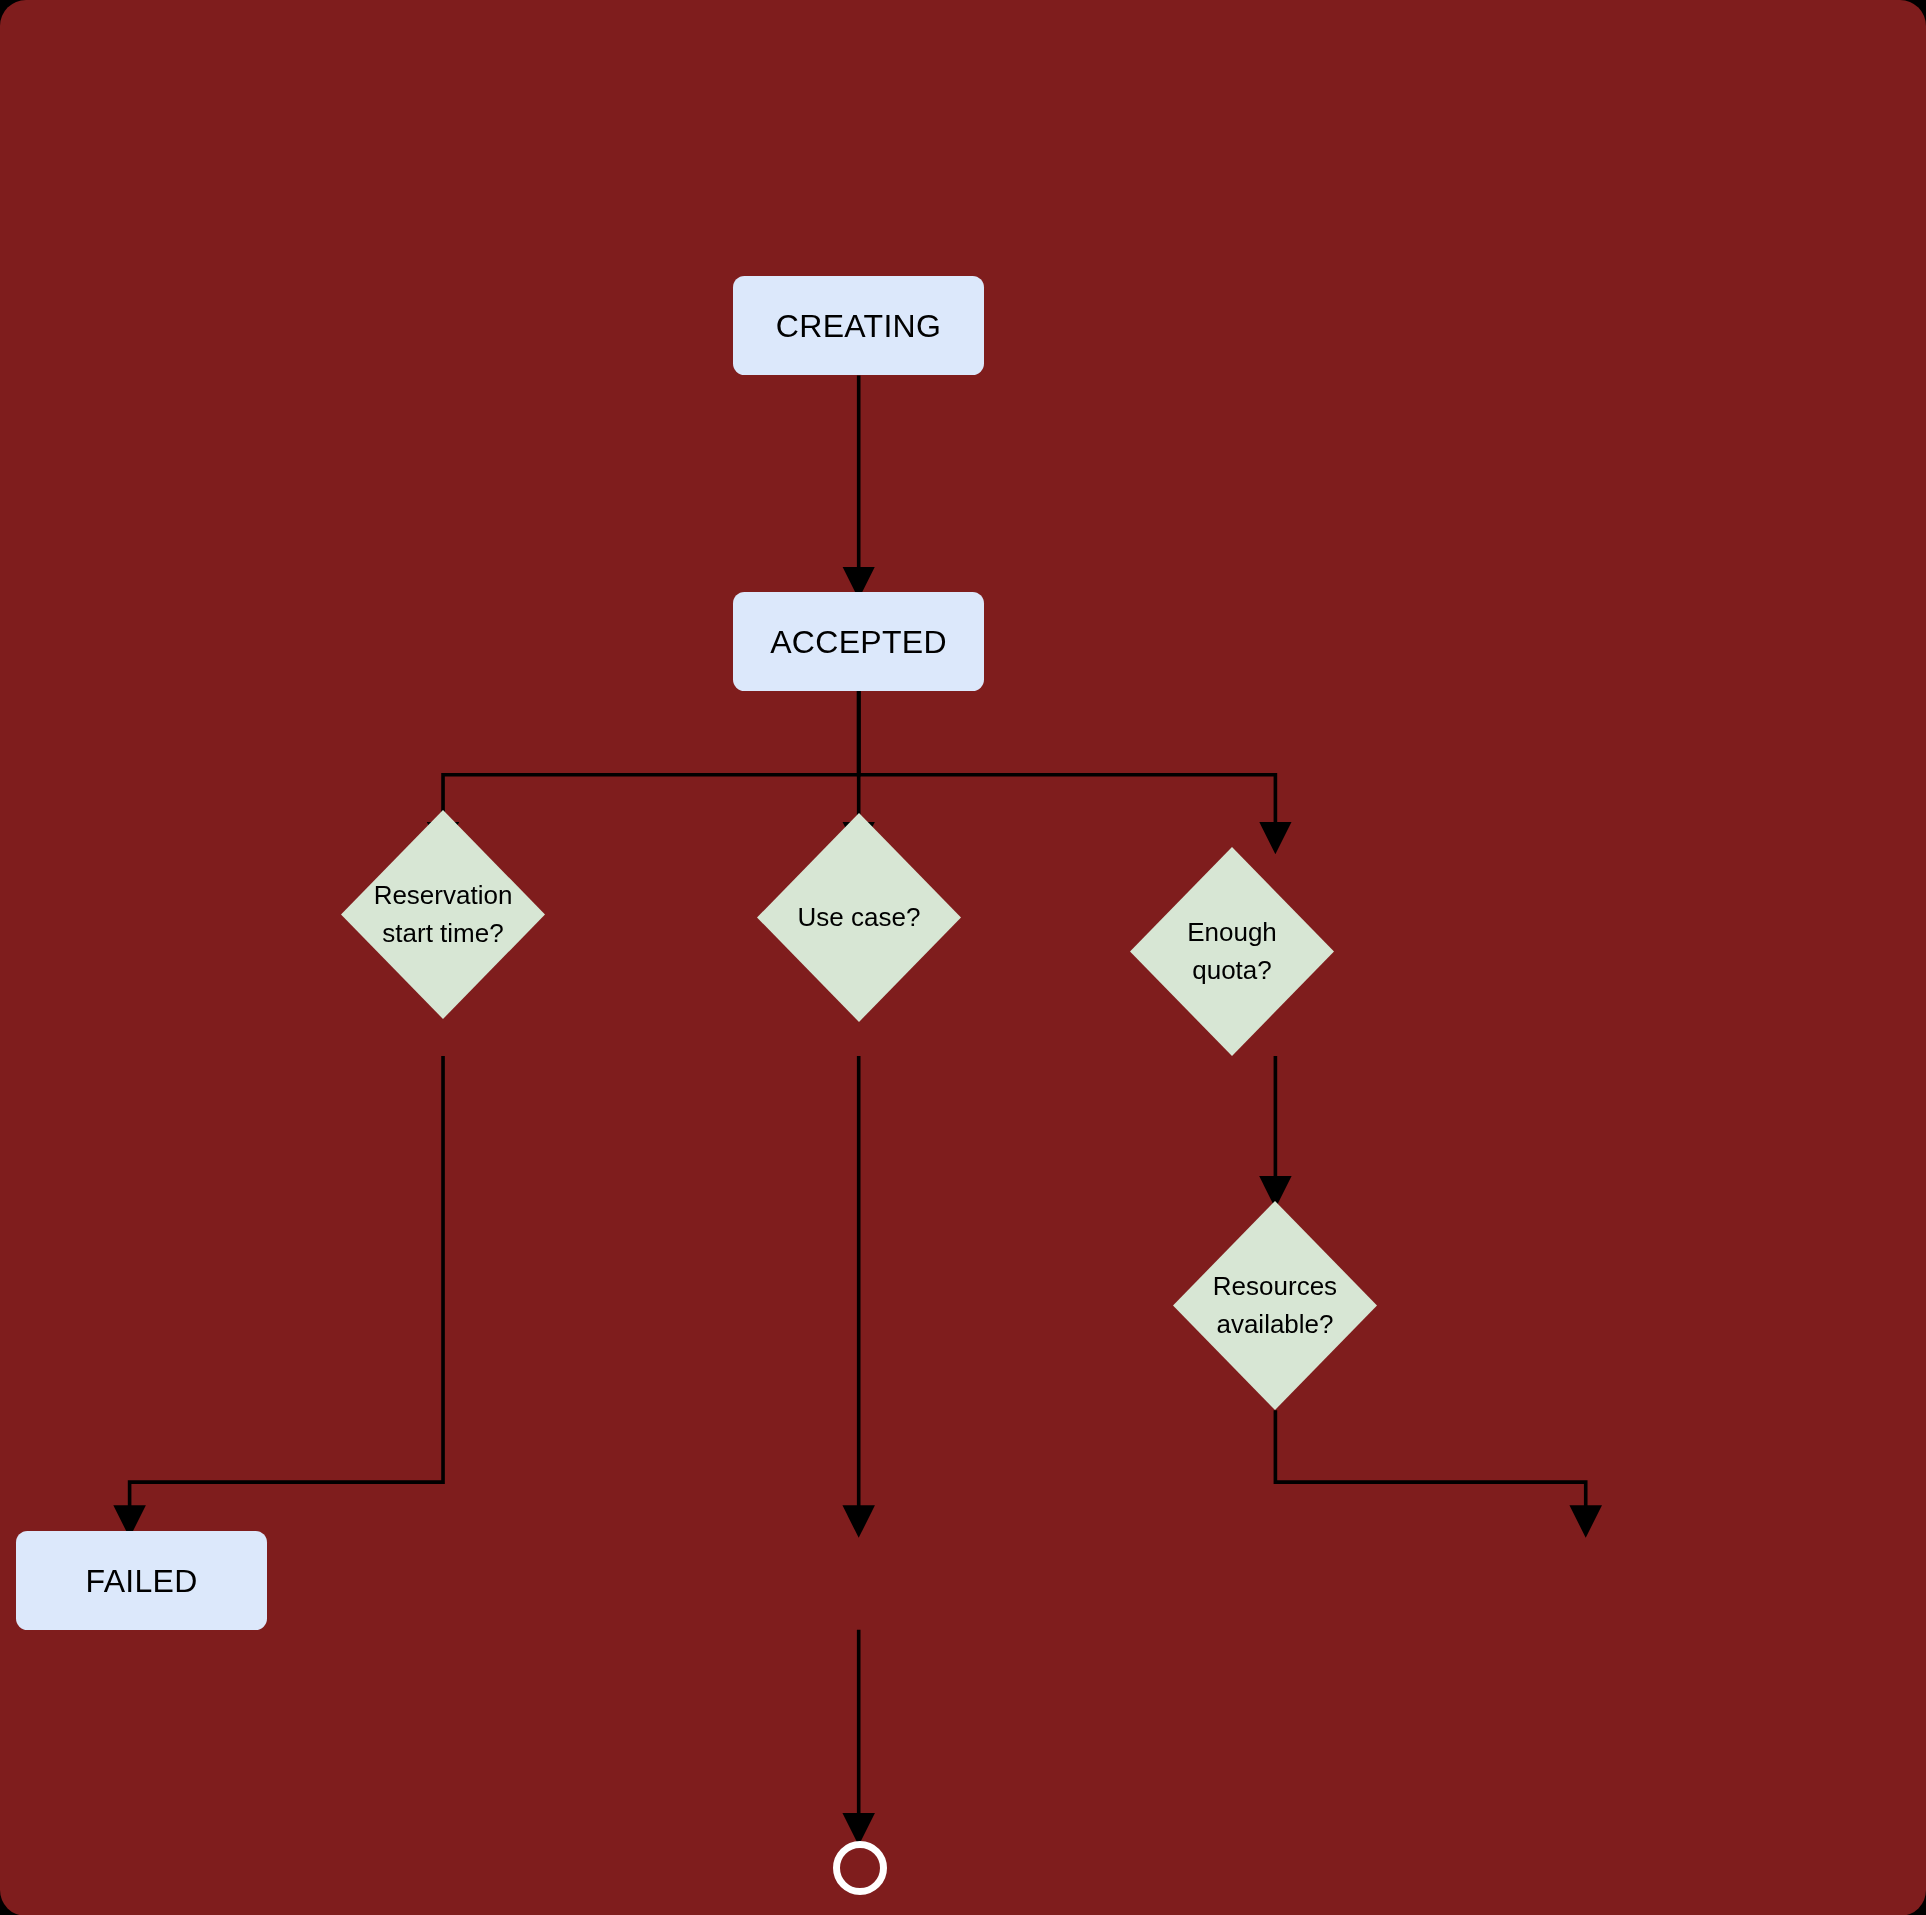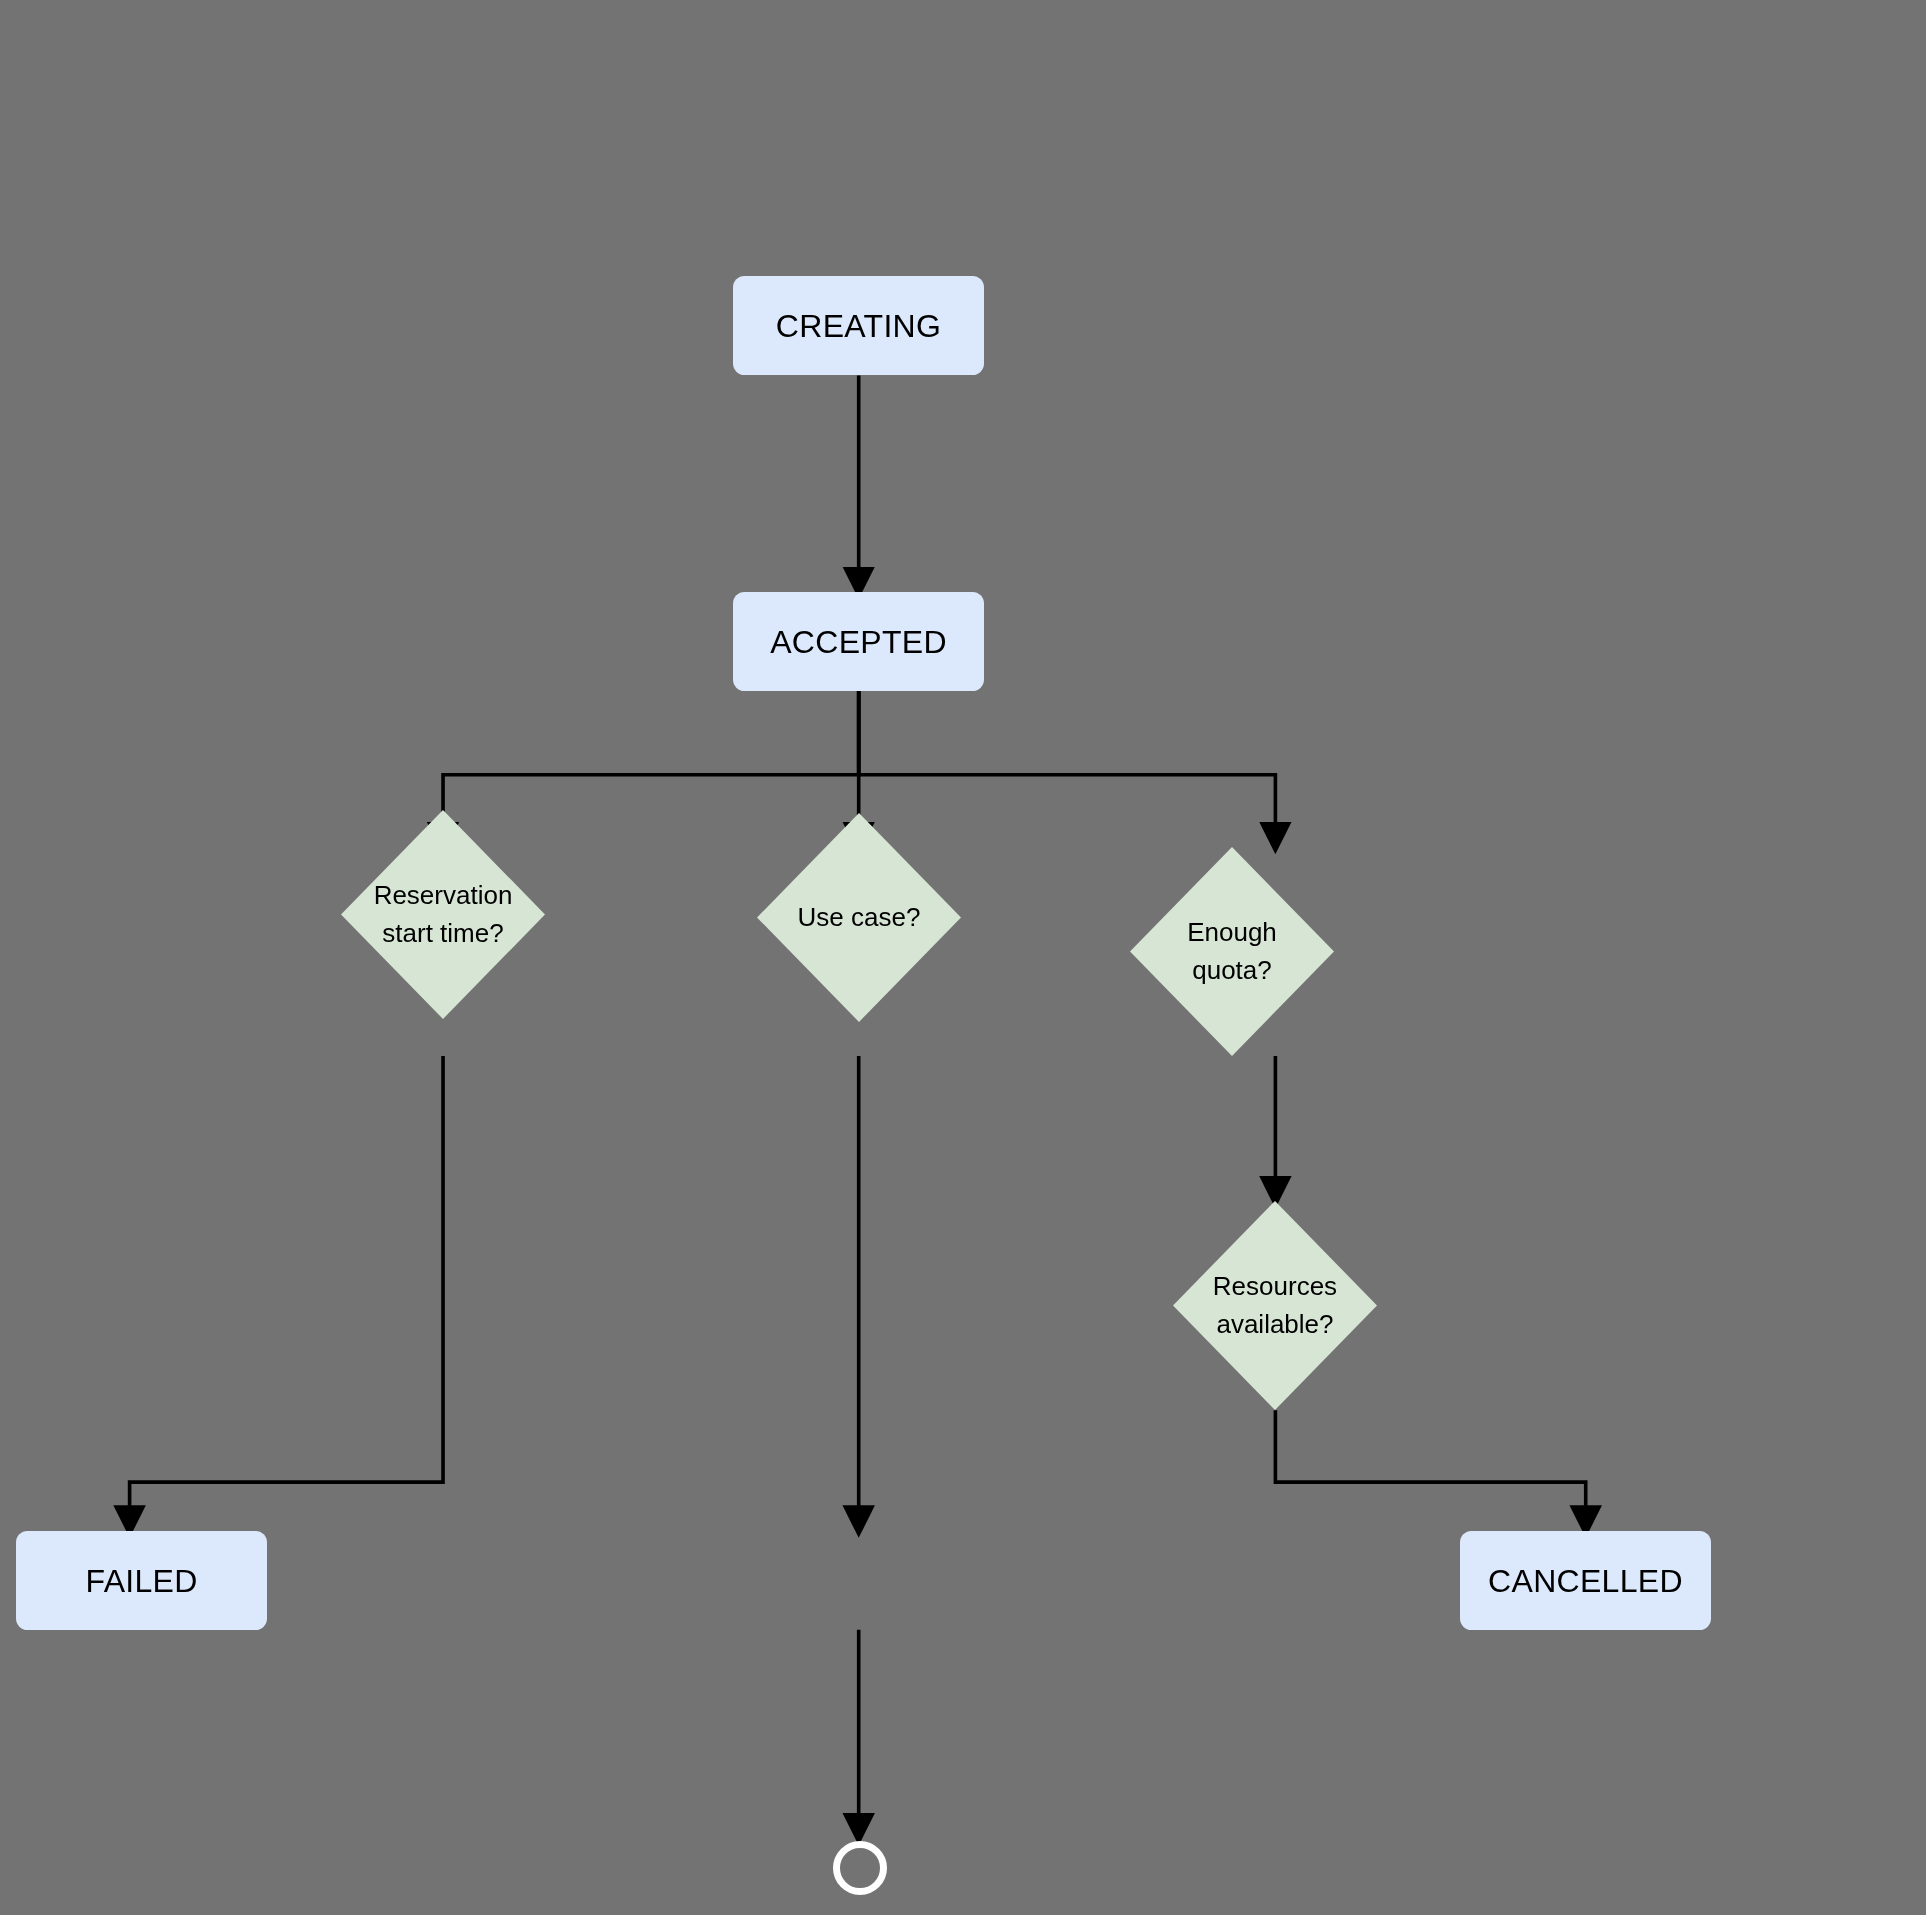--- a/index.html
+++ b/index.html
@@ -70,21 +70,21 @@
     left: 0;
     top: 0;
     width: 1926px;
     height: 1916px;
     pointer-events: none;
   }
 </style>
 </head>
 <body style="background: rgb(0, 0, 0);">
 
-<div id="canvas" style="background: #737373;">
+<div id="canvas" style="background: #7f1d1d; border-radius: 26px;">
 
   <svg id="edges" viewBox="0 0 3730 3710" xmlns="http://www.w3.org/2000/svg">
     <defs>
       <marker id="arrowhead" markerWidth="9" markerHeight="9" refX="7" refY="4.5" orient="auto" markerUnits="strokeWidth">
         <path d="M0,0 L9,4.5 L0,9 z" fill="#000000"></path>
       </marker>
     </defs>
     <g stroke="#000000" stroke-width="7" fill="none" marker-end="url(#arrowhead)">
       <path d="M1663,727 L1663,1146" stroke="#000000"></path>
       <path d="M1663,1338 L1663,1500 L858,1500 L858,1640" stroke="#000000"></path>
@@ -100,23 +100,20 @@
 
   <div class="node-box" style="left: 733px; top: 276px; width: 251px; height: 99px; background: rgb(220, 232, 251); color: rgb(0, 0, 0);">
     <span>CREATING</span>
   </div>
   <div class="node-box" style="left: 733px; top: 592px; width: 251px; height: 99px; background: rgb(220, 232, 251); color: rgb(0, 0, 0);">
     <span>ACCEPTED</span>
   </div>
   <div class="node-box" style="left: 4.1px; top: 1531px; width: 251px; height: 99px; background: rgb(220, 232, 251); color: rgb(0, 0, 0); margin-left: 12px;">
     <span>FAILED</span>
   </div>
-  <div class="node-box" style="left: 1460px; top: 1531px; width: 251px; height: 99px; background: rgb(220, 232, 251); color: rgb(0, 0, 0);">
-    <span>CANCELLED</span>
-  </div>
 
   <div class="node-diamond" style="left: 341px; top: 810px; width: 204px; height: 209px; background: rgb(215, 230, 212); color: rgb(0, 0, 0);">
     <span class="dlabel">Reservation start time?</span>
   </div>
   <div class="node-diamond" style="left: 757px; top: 813px; width: 204px; height: 209px; background: rgb(215, 230, 212); color: rgb(0, 0, 0);">
     <span class="dlabel">Use case?</span>
   </div>
   <div class="node-diamond" style="left: 1130px; top: 847px; width: 204px; height: 209px; background: rgb(215, 230, 212); color: rgb(0, 0, 0);">
     <span class="dlabel">Enough quota?</span>
   </div>

